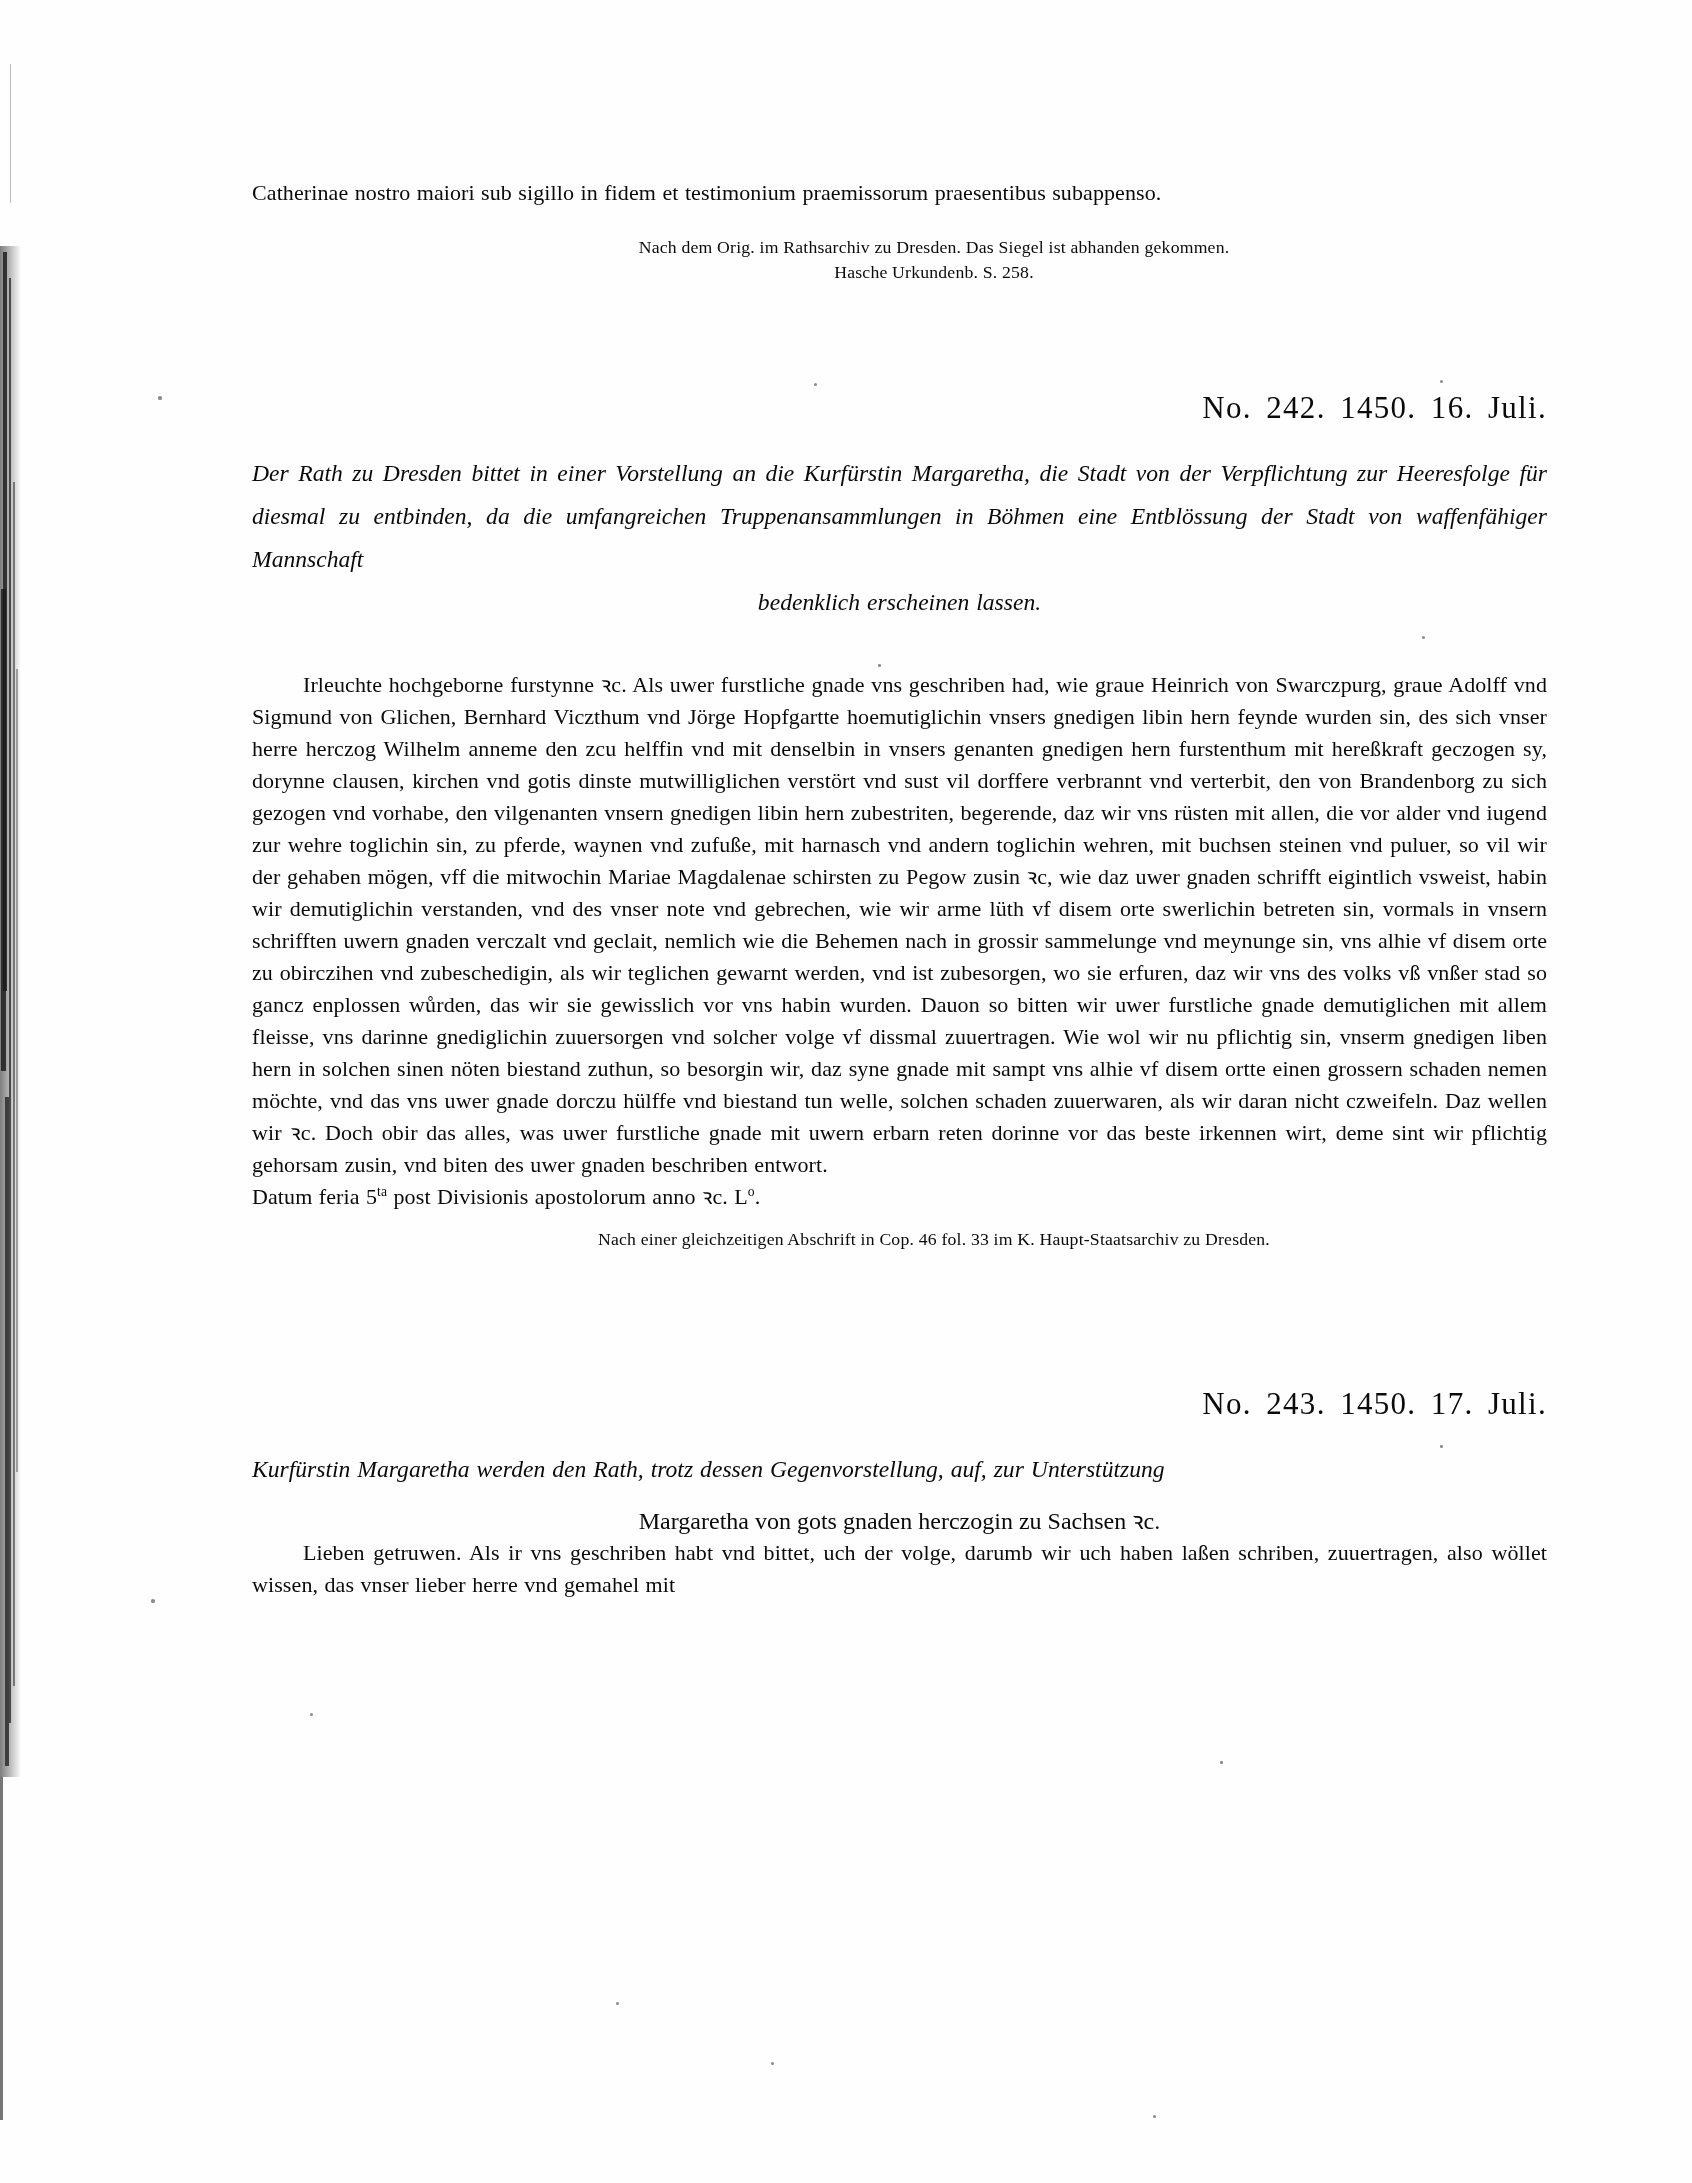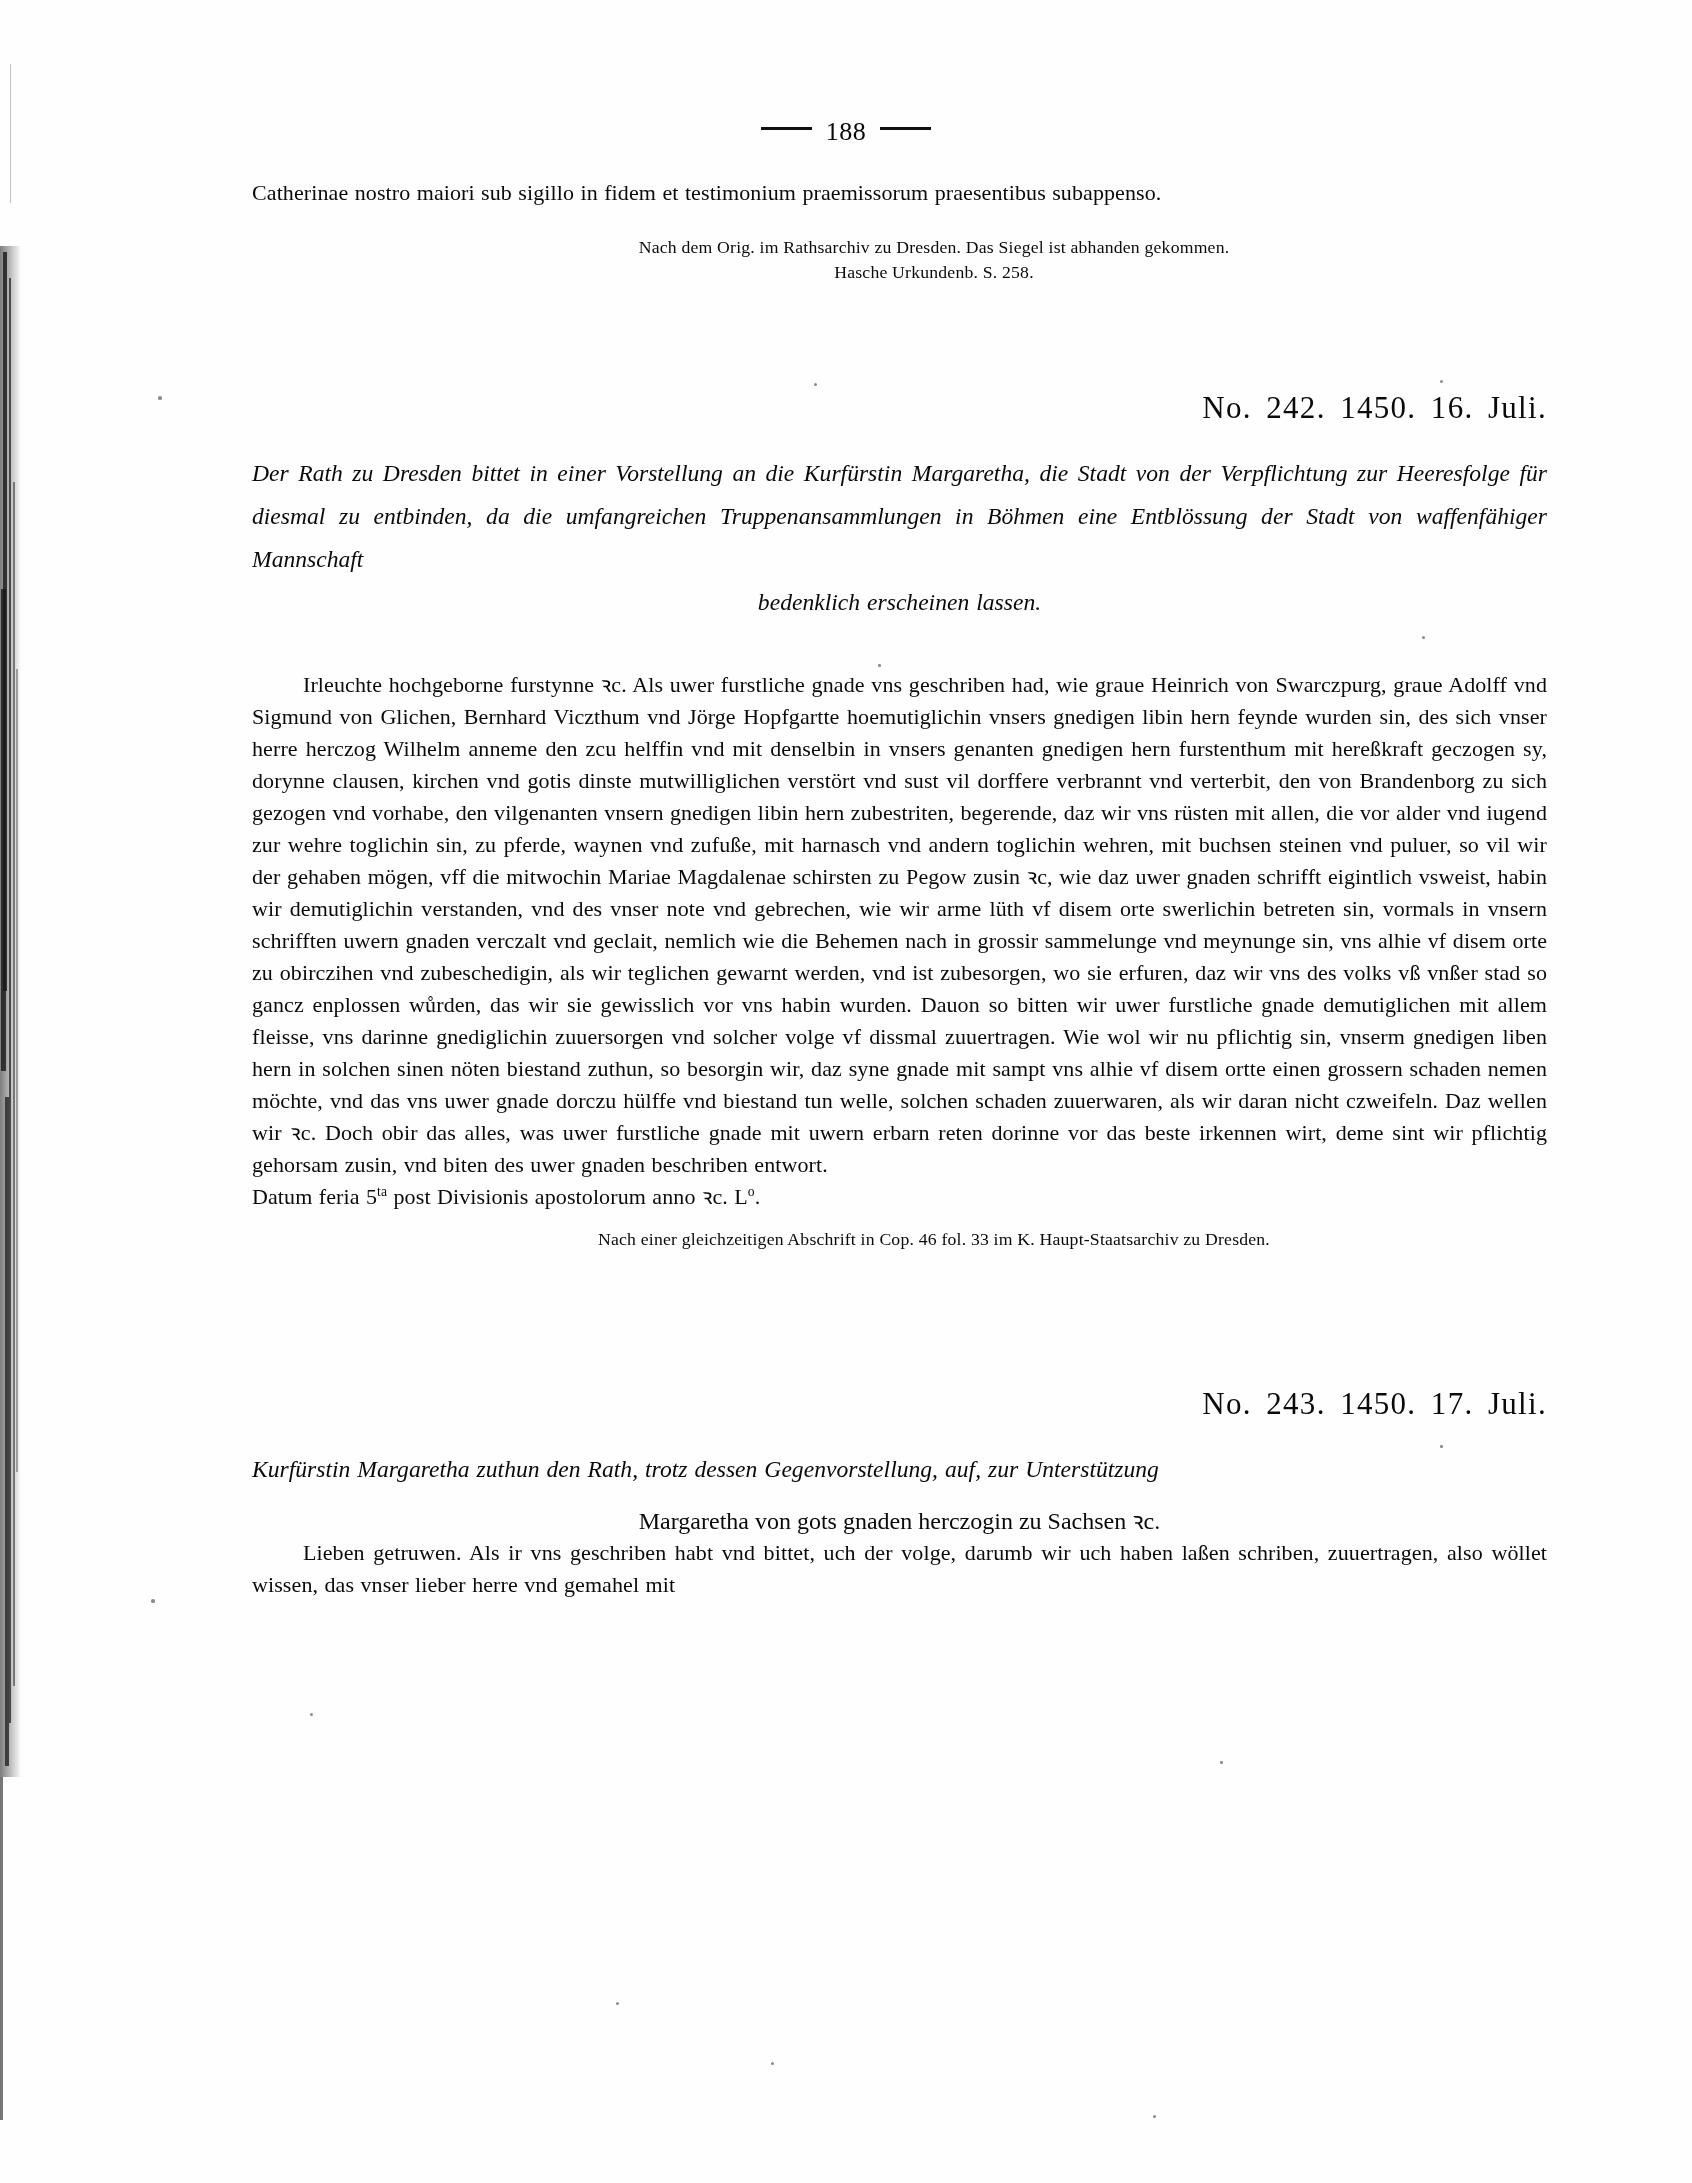--- a/index.html
+++ b/index.html
@@ -168,23 +168,20 @@
   <span class="speck" style="left:1422px;top:636px; width:3.2px;  height:3.2px;"></span>
   <span class="speck" style="left:878px;top:664px; width:2.7px;  height:2.7px;"></span>
   <span class="speck" style="left:151px; top:1599px; width:3.7px;  height:3.7px;"></span>
   <span class="speck" style="left:310px; top:1713px; width:3.2px;  height:3.2px;"></span>
   <span class="speck" style="left:616px;top:2002px; width:3.2px;  height:3.2px;"></span>
   <span class="speck" style="left:771px;top:2062px; width:3.2px;  height:3.2px;"></span>
   <span class="speck" style="left:1220px;top:1761px; width:2.7px;  height:2.7px;"></span>
   <span class="speck" style="left:1440px;top:1445px; width:2.7px;  height:2.7px;"></span>
   <span class="speck" style="left:1153px;top:2115px; width:3.2px;  height:3.2px;"></span>
 
-  <div class="page-header">
-    <span class="rule"></span><span class="folio">188</span><span class="rule"></span>
-  </div>
 
   <div class="content">
 
     <p class="body cont">Catherinae nostro maiori sub sigillo in fidem et testimonium praemissorum praesentibus subappenso.</p>
 
     <div class="spacer-s"></div>
 
     <p class="source-note">Nach dem Orig. im Rathsarchiv zu Dresden.  Das Siegel ist abhanden gekommen.</p>
     <p class="source-note">Hasche Urkundenb. S. 258.</p>
 
@@ -206,21 +203,21 @@
     <div class="spacer-xs"></div>
 
     <p class="source-note">Nach einer gleichzeitigen Abschrift in Cop. 46 fol. 33 im K. Haupt-Staatsarchiv zu Dresden.</p>
 
     <div class="spacer-xxl"></div>
 
     <h2 class="doc-heading">No. 243.  1450.  17. Juli.</h2>
 
     <div class="spacer-s"></div>
 
-    <p class="regest">Kurfürstin Margaretha zuthun den Rath, trotz dessen Gegenvorstellung, auf, zur Unterstützung</p>
+    <p class="regest">Kurfürstin Margaretha werden den Rath, trotz dessen Gegenvorstellung, auf, zur Unterstützung</p>
 
     <div class="spacer-xs"></div>
 
     <p class="salutation">Margaretha von gots gnaden herczogin zu Sachsen ꝛc.</p>
 
     <p class="body indent">Lieben getruwen. Als ir vns geschriben habt vnd bittet, uch der volge, darumb wir uch haben laßen schriben, zuuertragen, also wöllet wissen, das vnser lieber herre vnd gemahel mit</p>
 
   </div>
 </div>
 

